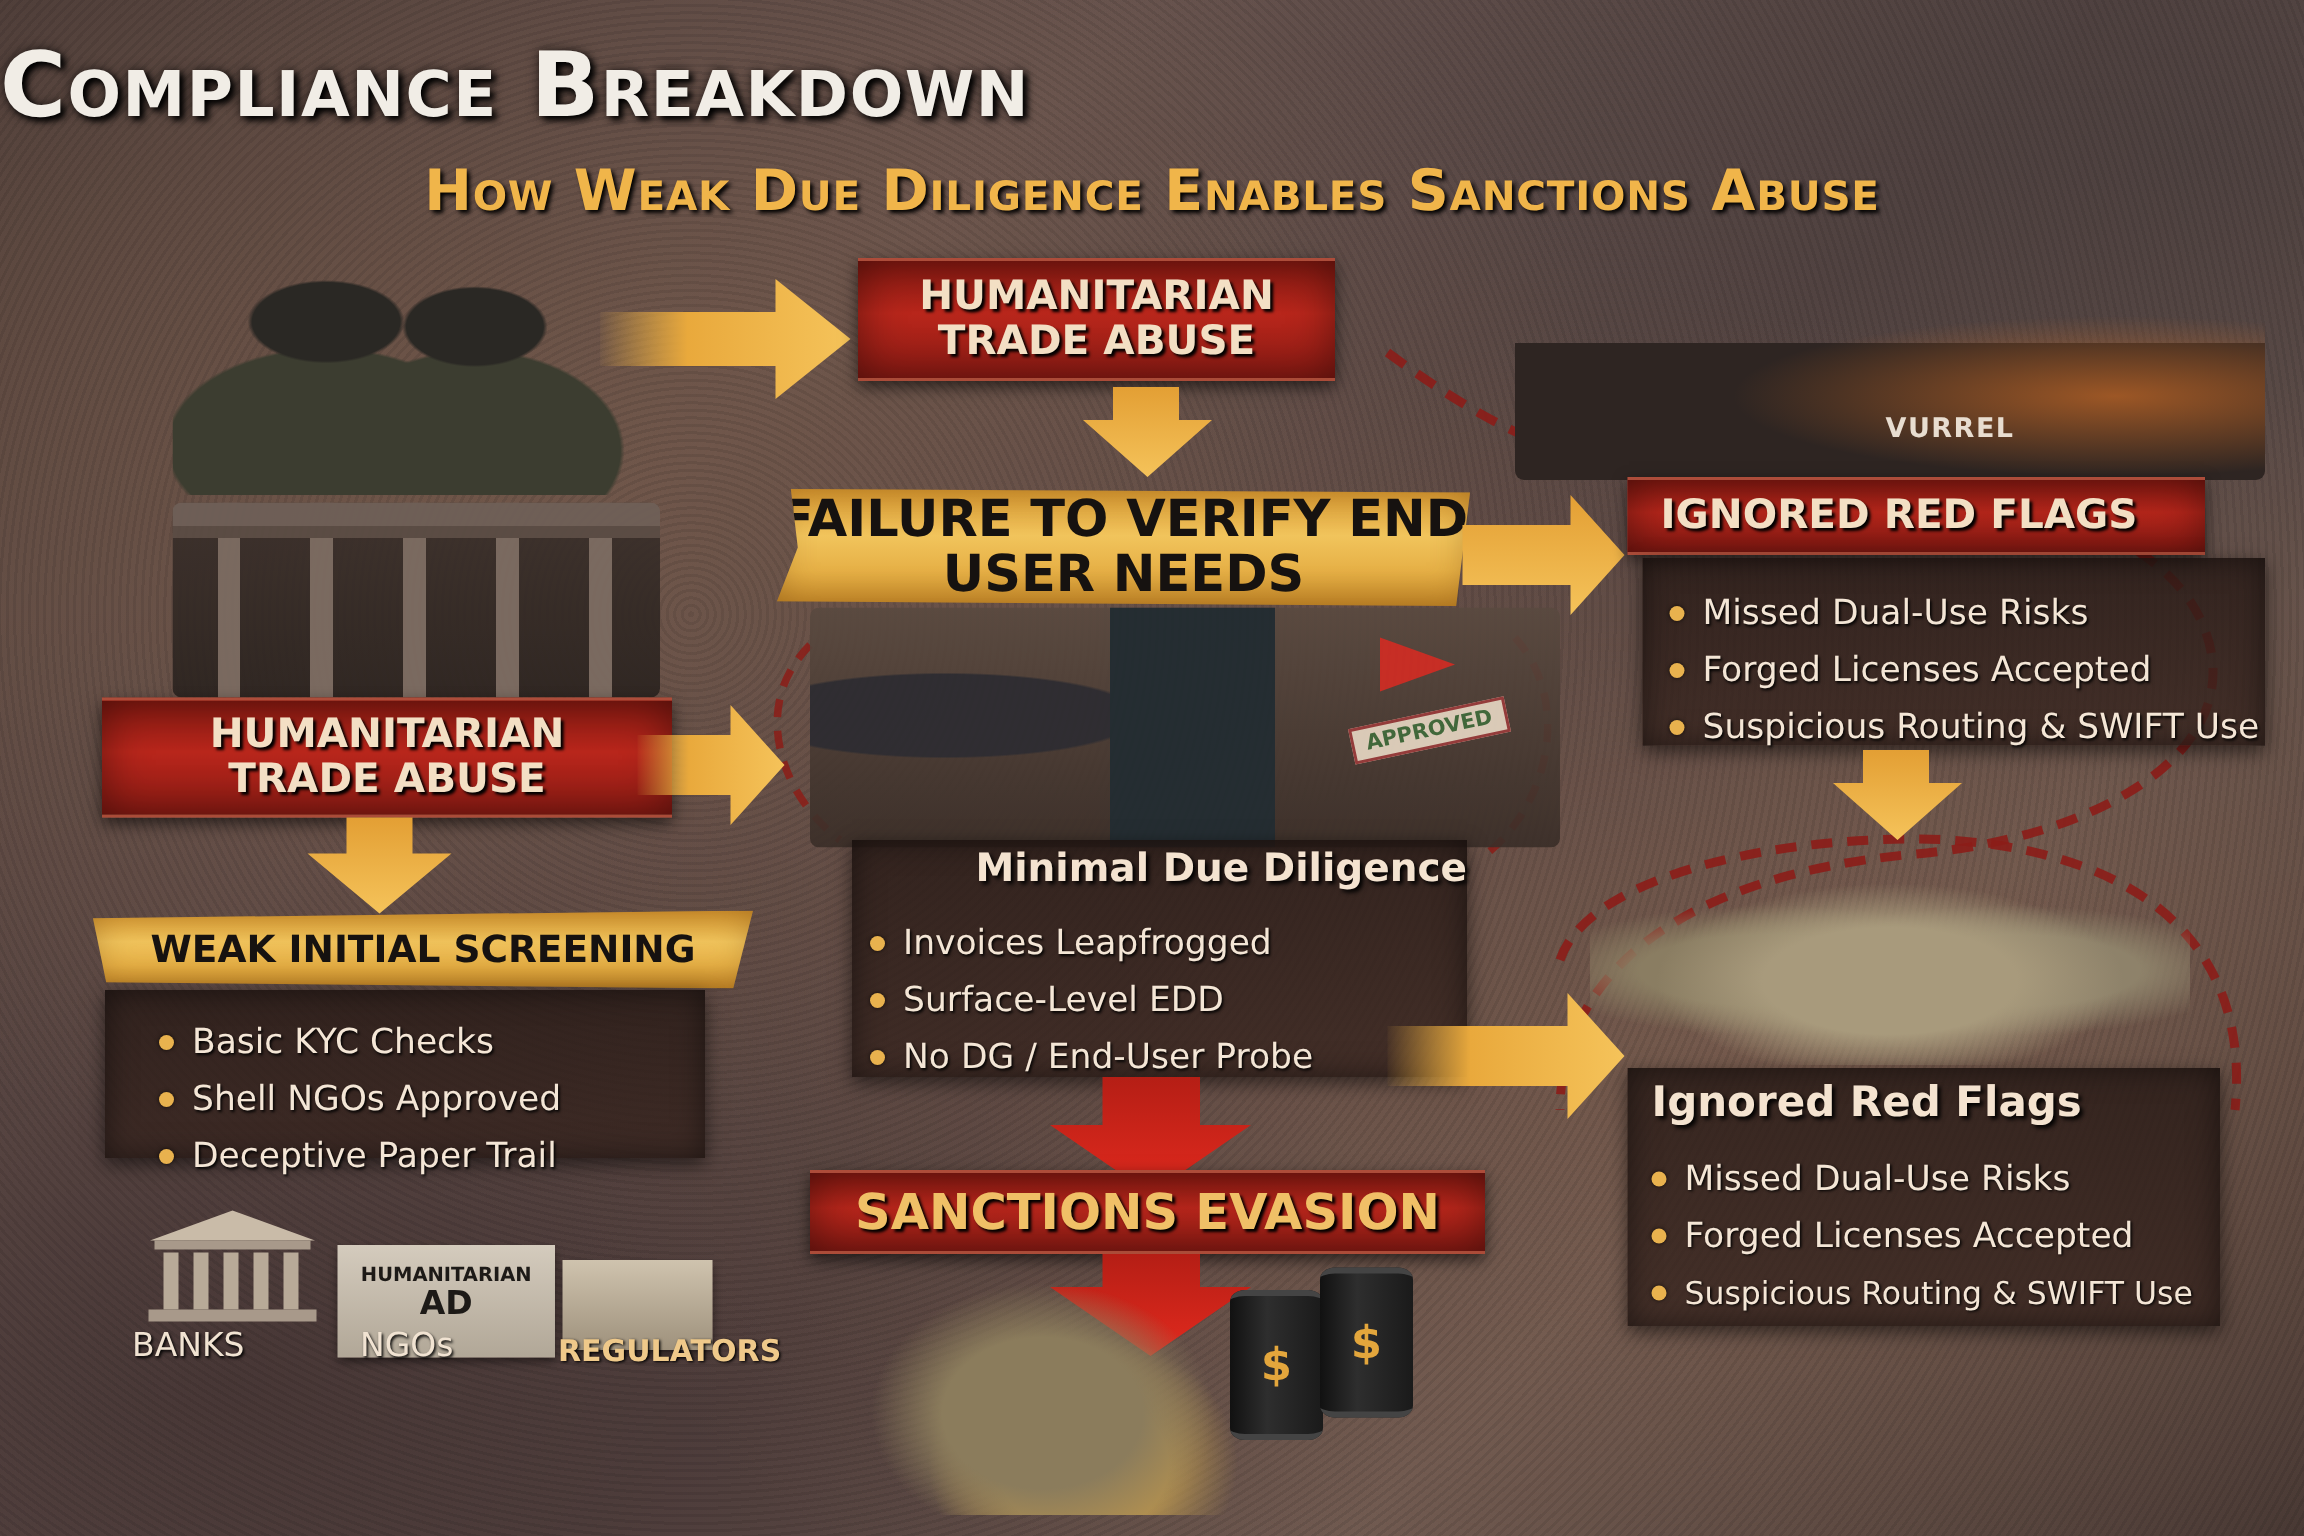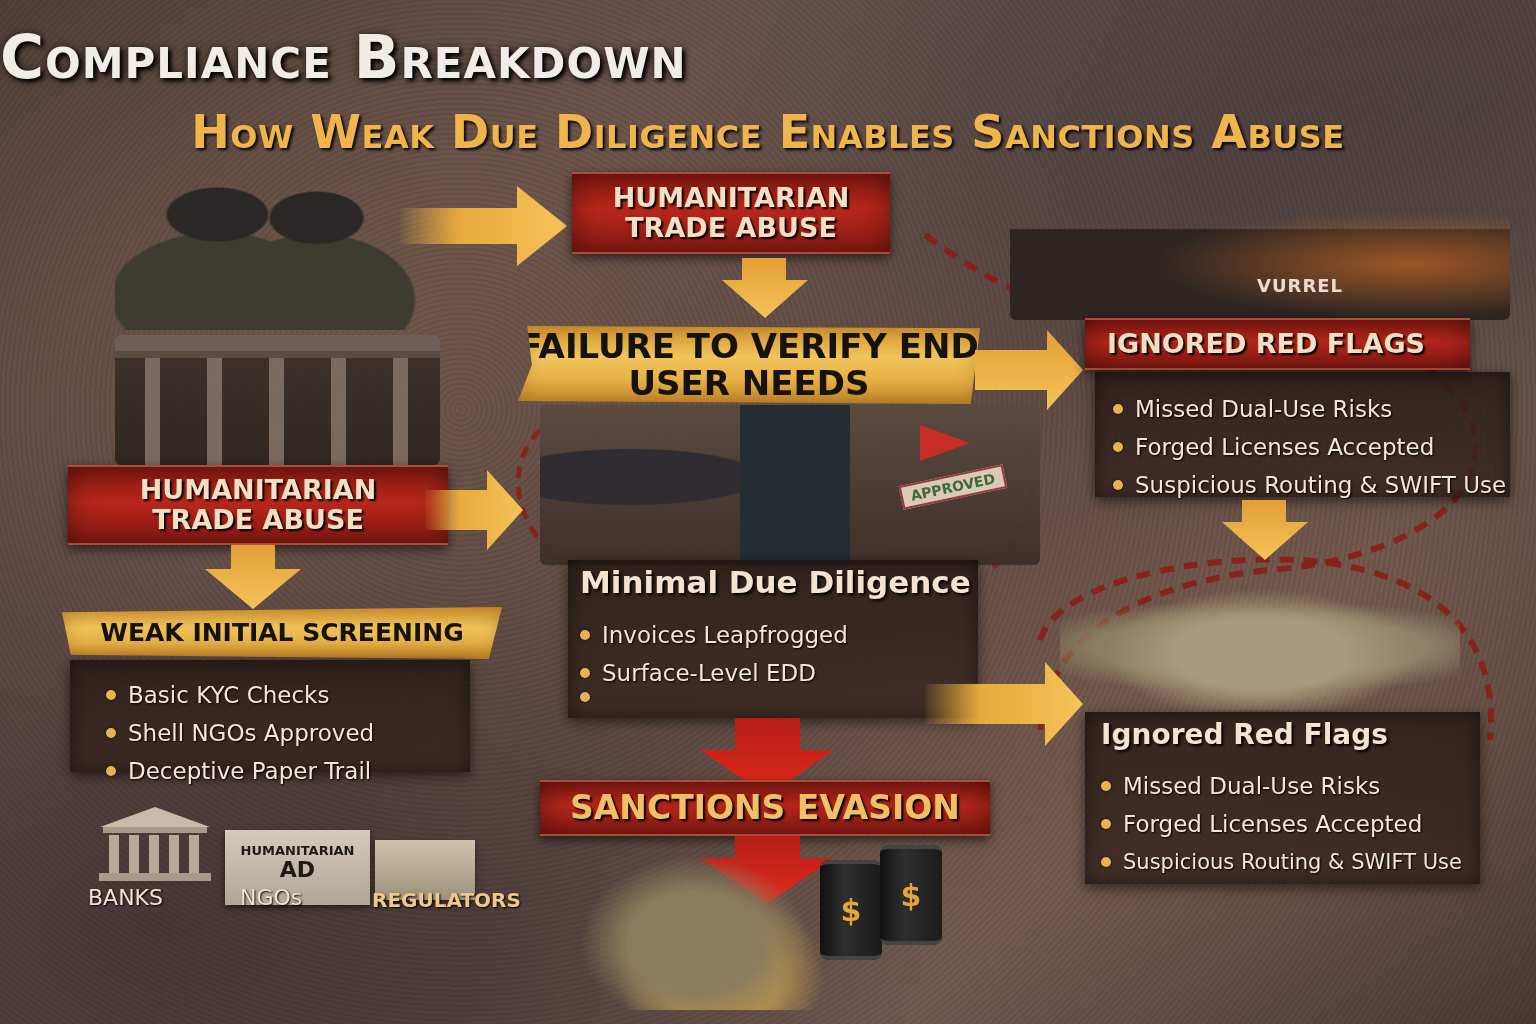--- a/index.html
+++ b/index.html
@@ -27,21 +27,21 @@
   
   .title {
     left: 0; width: 1536px; top: 22px; text-align: left;
     font-family: "DejaVu Sans", sans-serif; font-weight: bold;
     font-size: 60px; color: #f1ede6; letter-spacing: 1px;
     text-shadow: 3px 3px 4px #000, 0 0 8px rgba(0,0,0,0.6);
     font-variant: small-caps;
   }
   .subtitle {
     left: 0; width: 1536px; top: 105px; text-align: center;
-    font-weight: bold; font-size: 46px; color: #f0b54a;
+    font-weight: bold; font-size: 38px; color: #f0b54a;
     font-variant: small-caps; letter-spacing: 0.5px;
     text-shadow: 2px 2px 3px #000;
   }
 
   
   .banner-red {
     background: linear-gradient(180deg, #8a1a12 0%, #b8261b 45%, #8e1b14 100%);
     border-top: 2px solid rgba(230,170,130,0.35);
     border-bottom: 2px solid rgba(230,170,130,0.35);
     box-shadow: 0 4px 10px rgba(0,0,0,0.6), inset 0 0 30px rgba(0,0,0,0.45);
@@ -310,32 +310,33 @@
         <span>Shell NGOs Approved</span>
       </li>
     <li>
         <span class="dot"></span>
         <span>Deceptive Paper Trail</span>
       </li>
   </ul>
 </div>
 
 <div class="abs dark-panel" style="left:568px; top:560px; width:410px; height:158px; padding:4px 0 0 12px;">
-  <div class="panel-title" style="font-size:31px; margin-bottom:2px;">Minimal Due Diligence</div>
+  <div class="panel-title" style="font-size:26px; margin-bottom:2px;text-align:right;">Minimal Due Diligence</div>
   <ul class="bullets">
     <li>
         <span class="dot"></span>
         <span>Invoices Leapfrogged</span>
       </li>
     <li>
         <span class="dot"></span>
         <span>Surface-Level EDD</span>
       </li>
     <li>
         <span class="dot"></span>
+        <span>No DG / End-User Probe</span>
       </li>
   </ul>
 </div>
 
 <svg class="arrow" style="left:925px; top:662px;" width="160" height="84">
   <polygon points="0,22 120,22 120,0 158,42 120,84 120,62 0,62" fill="url(#goldH)"></polygon>
 </svg>
 
 <svg class="arrow" style="left:700px; top:718px;" width="135" height="80">
   <polygon points="35,0 100,0 100,32 134,32 67,78 0,32 35,32" fill="url(#redV)"></polygon>

